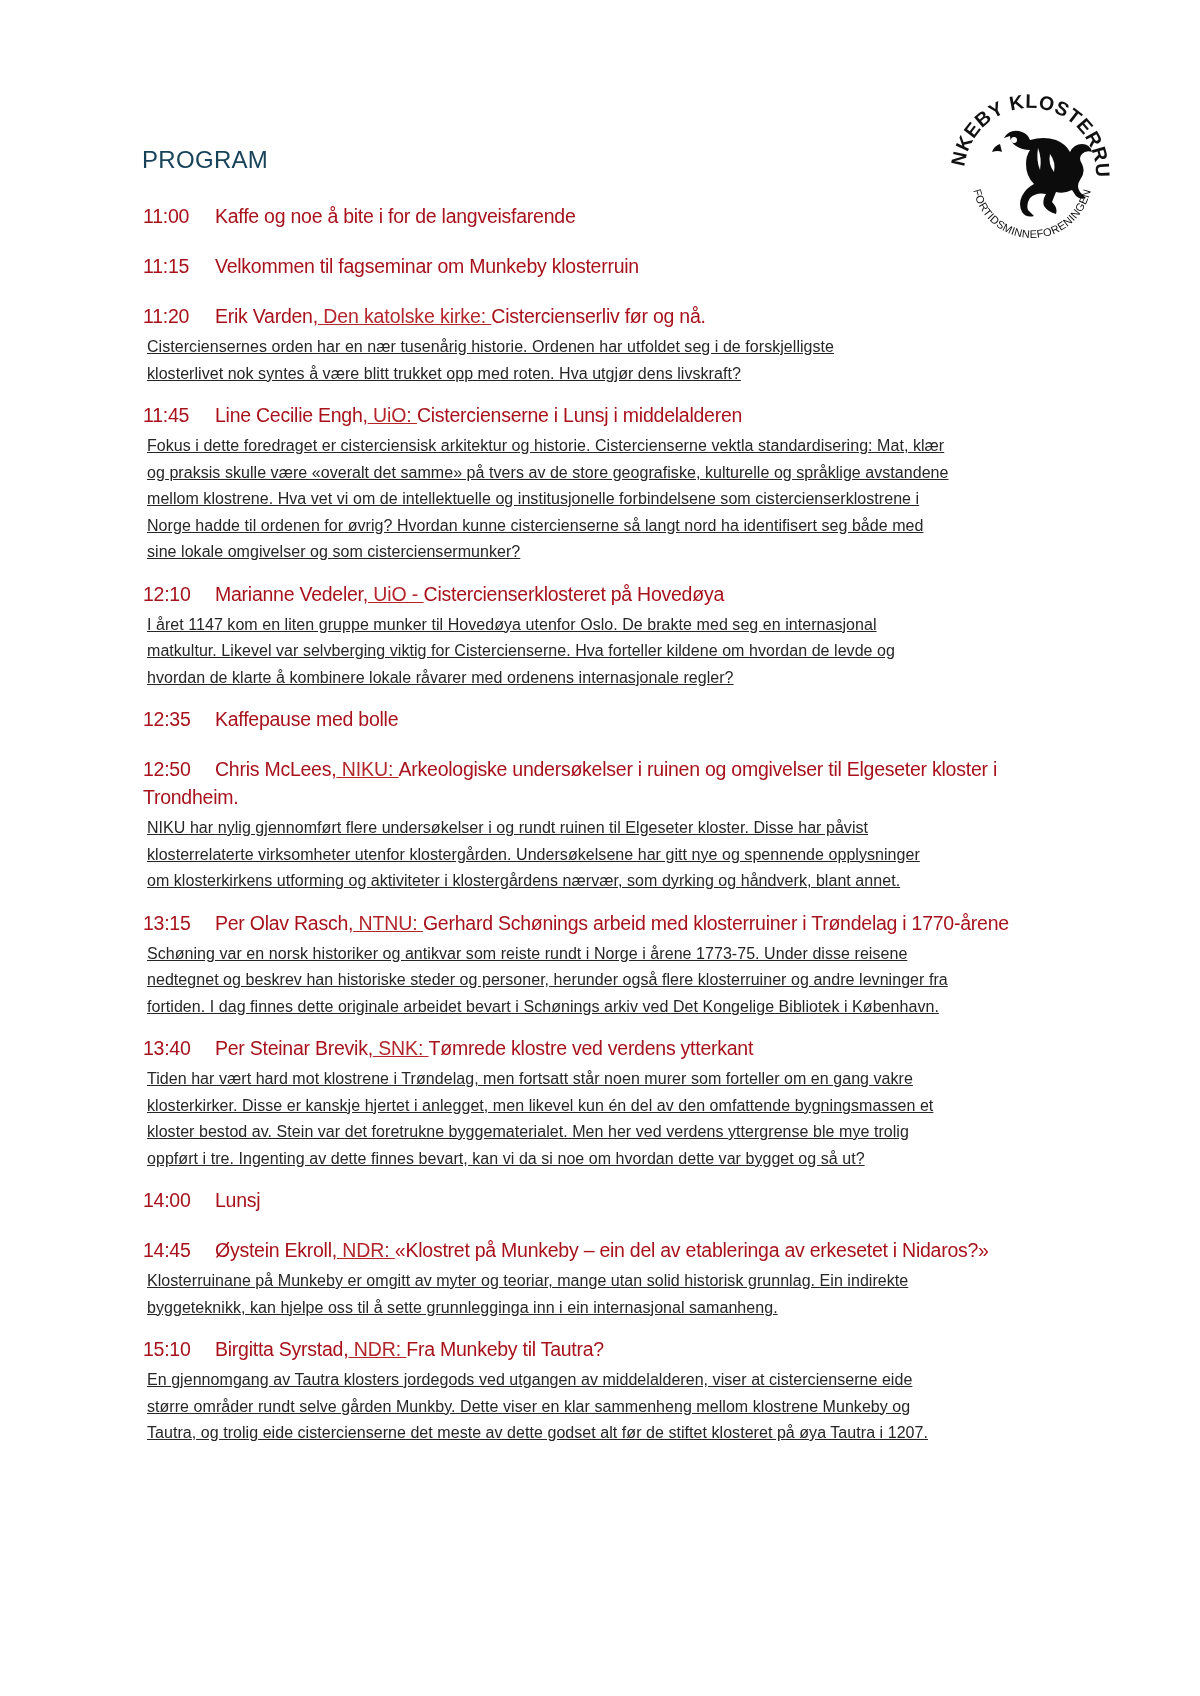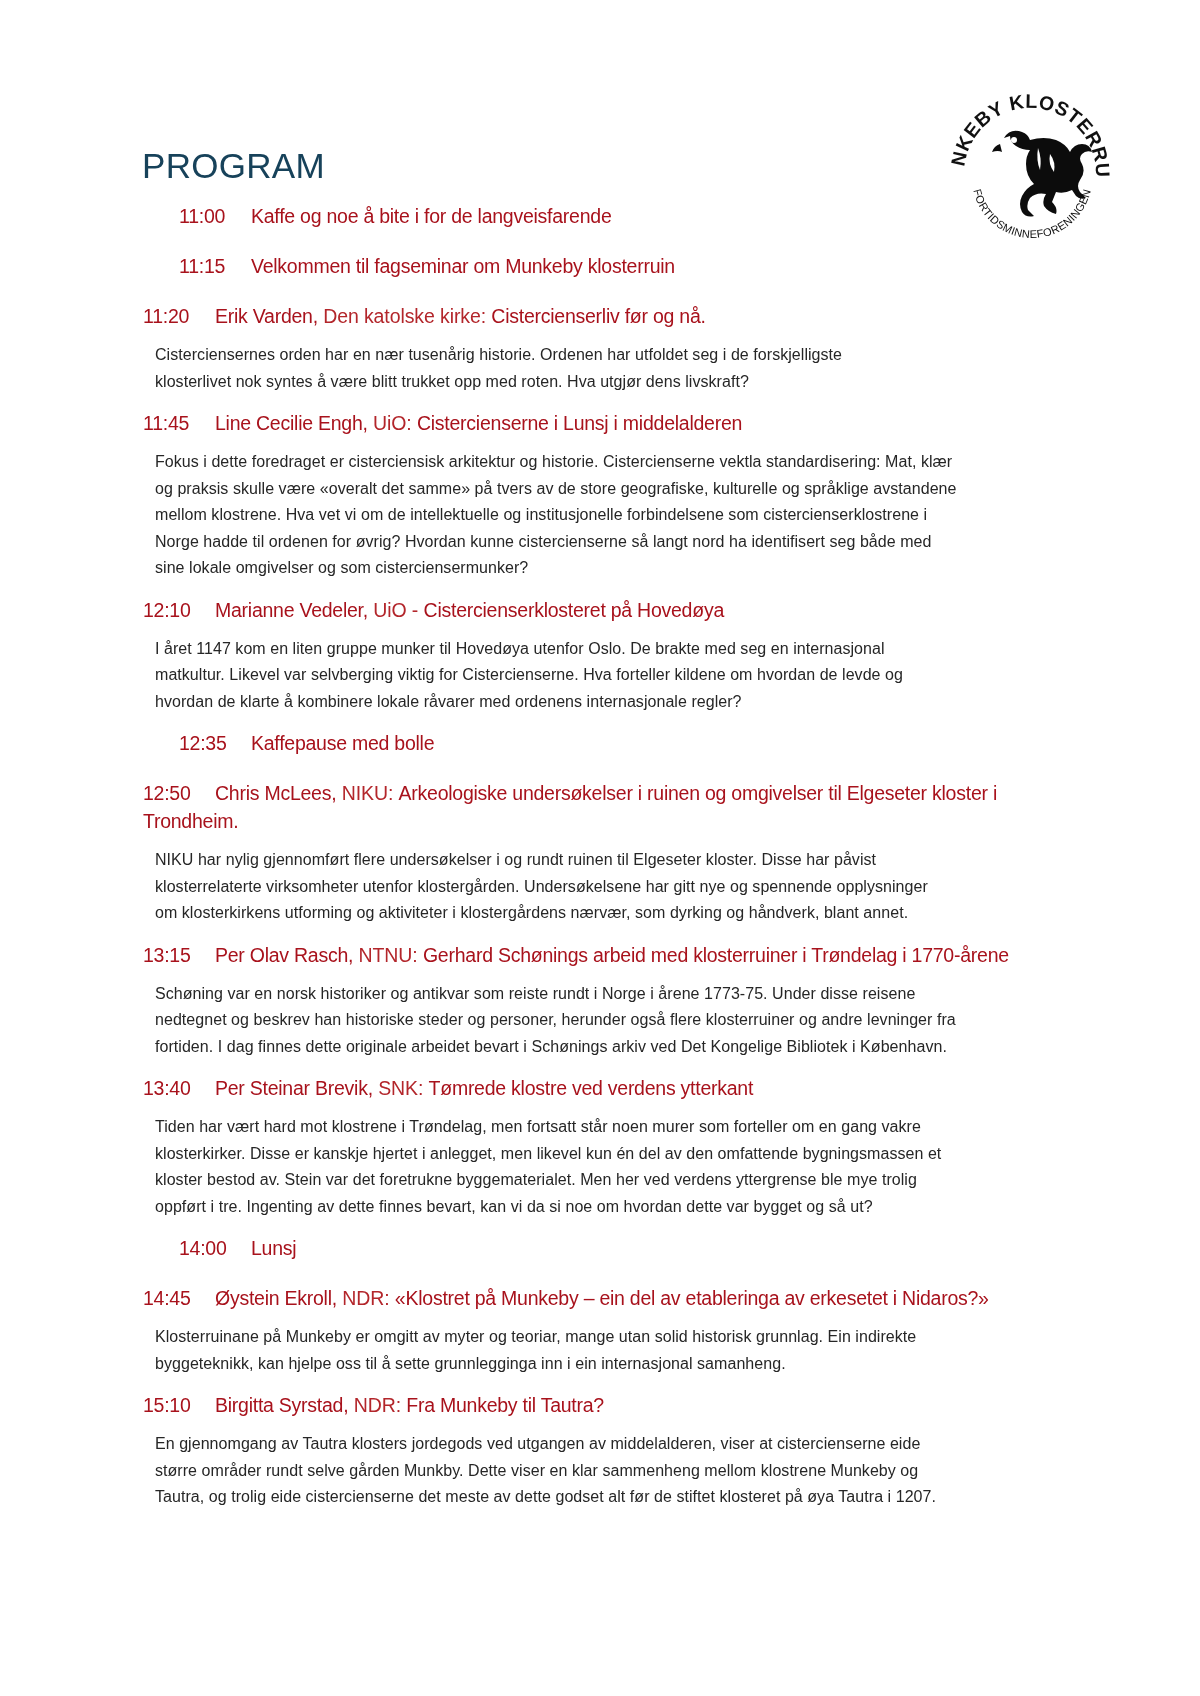--- a/index.html
+++ b/index.html
@@ -7,41 +7,41 @@
   .page {
     position: absolute; left: 0; top: 0; width: 1200px; height: 1696px;
     background: #ffffff;
   }
   .logo {
     position: absolute; left: 942px; top: 78px; width: 176px; height: 176px;
   }
   .title {
     position: absolute; left: 142px; top: 146px;
     font-family: "Liberation Sans", sans-serif;
-    font-size: 35px; color: #17425a; letter-spacing: 0.3px;
+    font-size: 24px; color: #17425a; letter-spacing: 0.3px;
     margin: 0; font-weight: normal;
   }
   .program {
     position: absolute; left: 143px; top: 202px; width: 930px;
     font-family: "Liberation Sans", sans-serif;
   }
   .item { margin: 0 0 14px 0; }
-  .item.simple { margin-bottom: 22px; margin-left: 36px; }
+  .item.simple { margin-bottom: 22px; }
   .head {
     font-size: 19.5px; line-height: 28px; color: #a8121c;
     font-family: "Liberation Sans Narrow", "Liberation Sans", sans-serif;
     letter-spacing: -0.25px;
   }
   .time { display: inline-block; width: 72px; }
   .speaker { }
-  .aff { color: #b3262b; font-weight: normal; letter-spacing: -0.1px; }
+  .aff { color: #b3262b; font-weight: normal; letter-spacing: -0.1px; text-decoration: underline; }
   .ttl { }
   .desc {
     font-size: 16px; line-height: 26.5px; color: #262626;
-    letter-spacing: 0.05px; margin: 12px;
+    letter-spacing: 0.05px; margin: 4px; text-decoration: underline;
   }
   .cont { padding-left: 0; }
 </style>
 </head>
 <body>
 
 <div class="page">
 
   <svg class="logo" viewBox="0 0 176 176">
     <defs>

